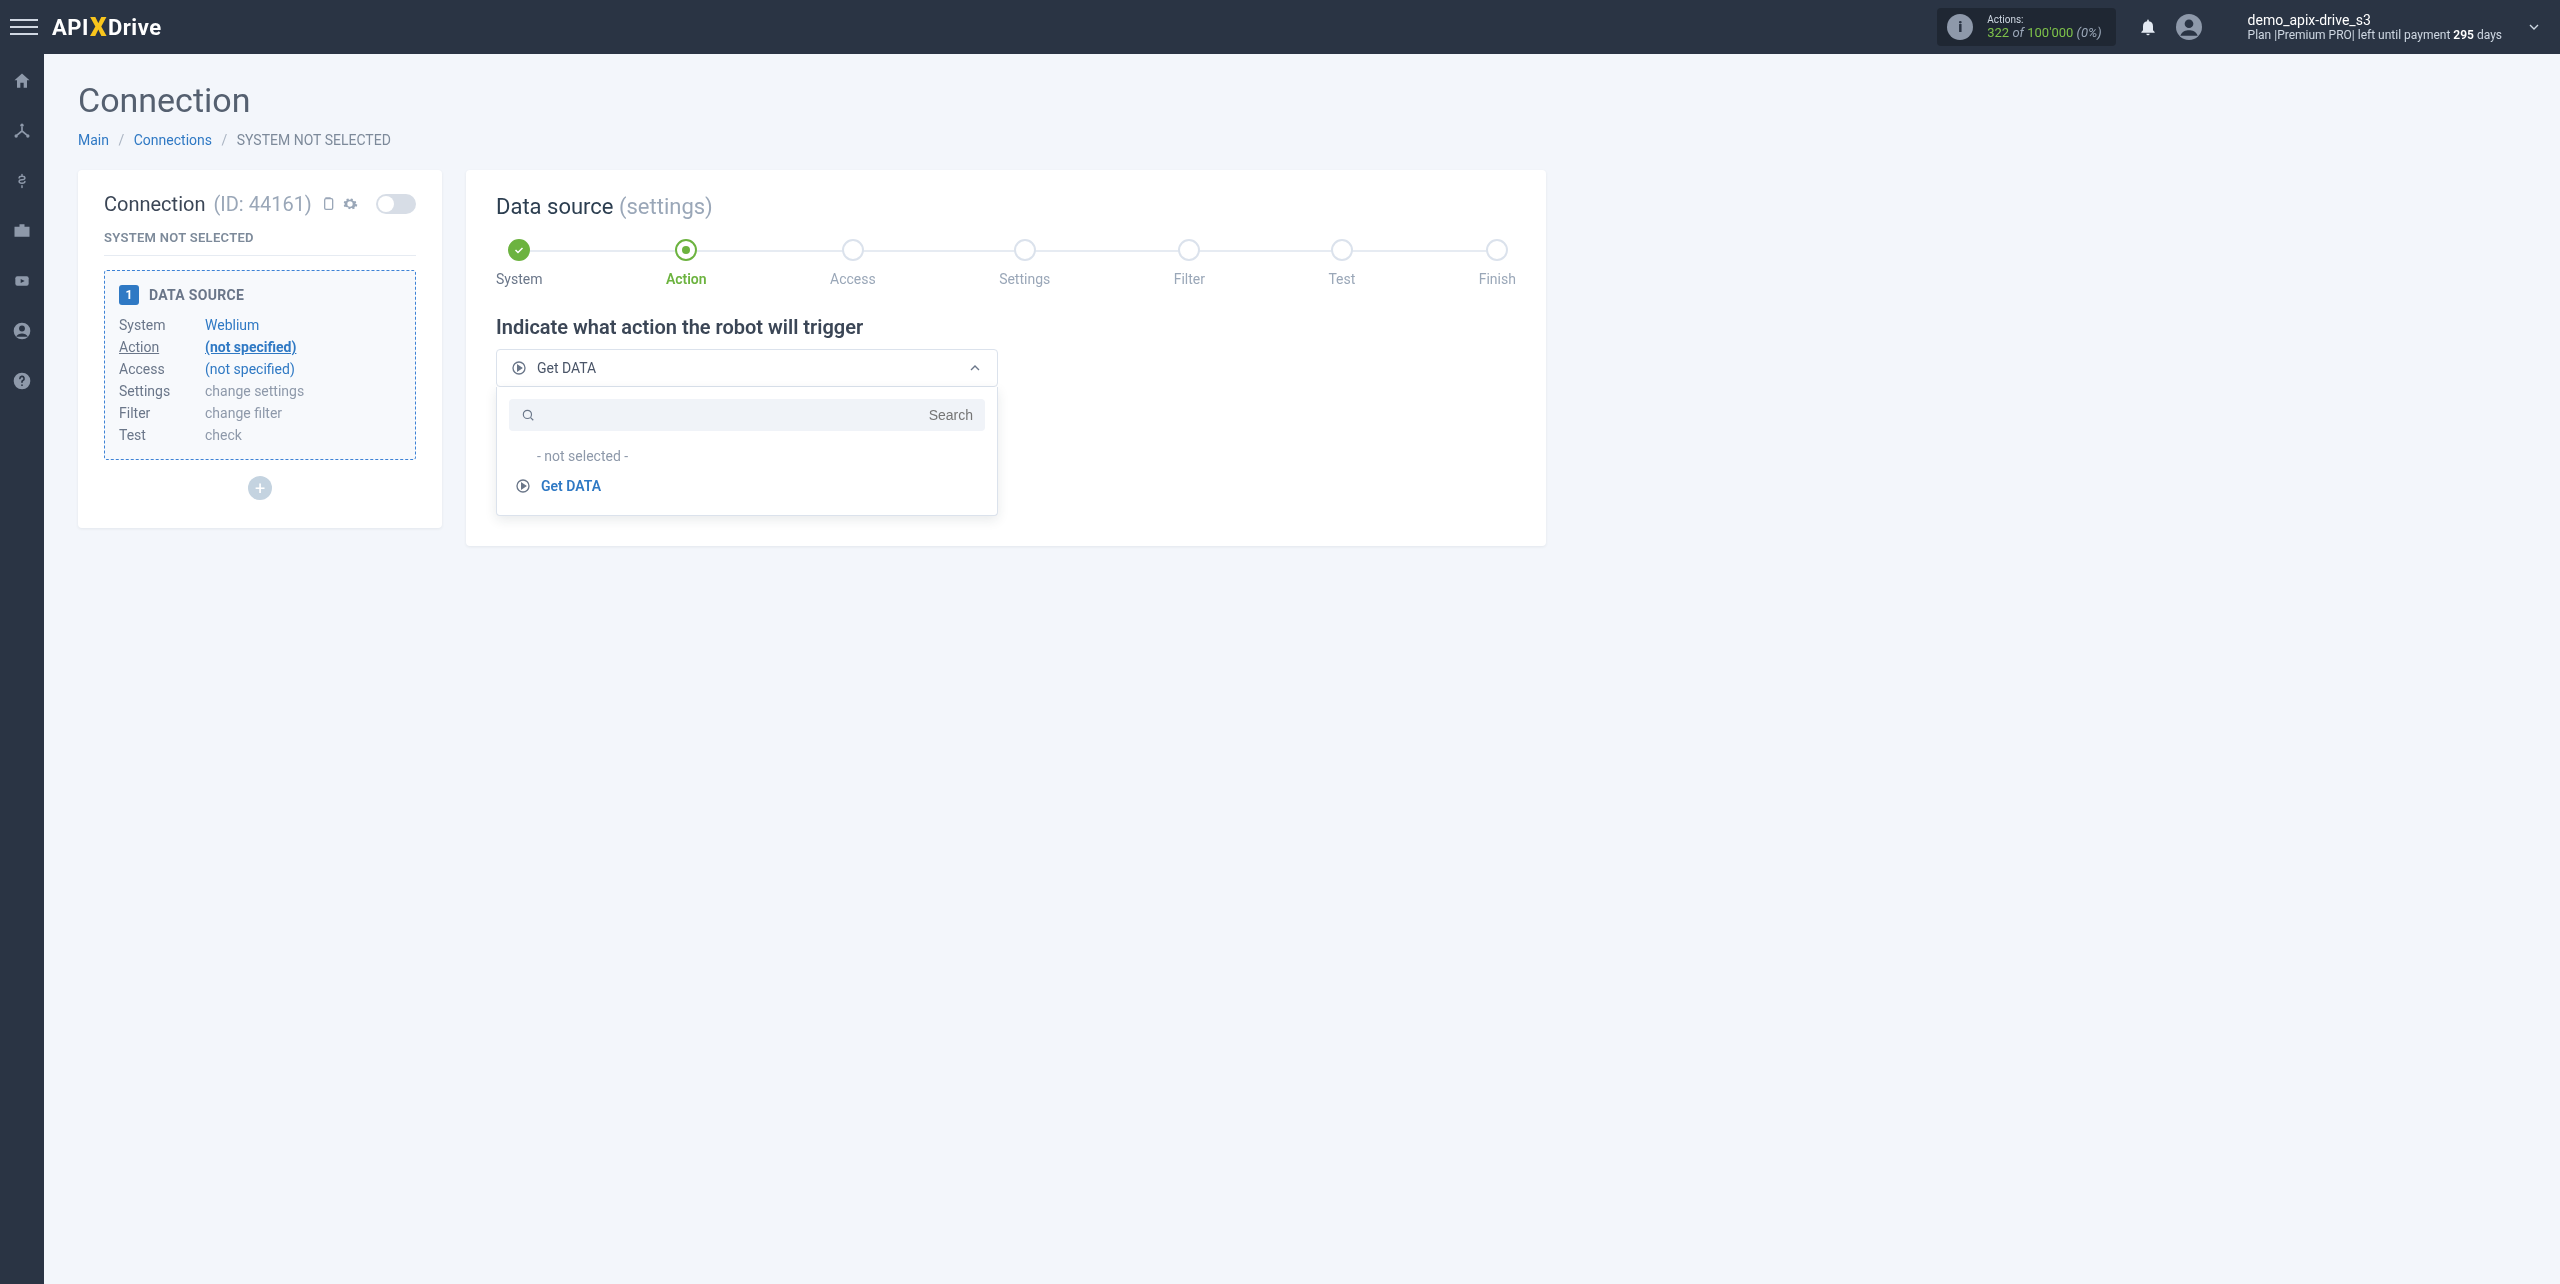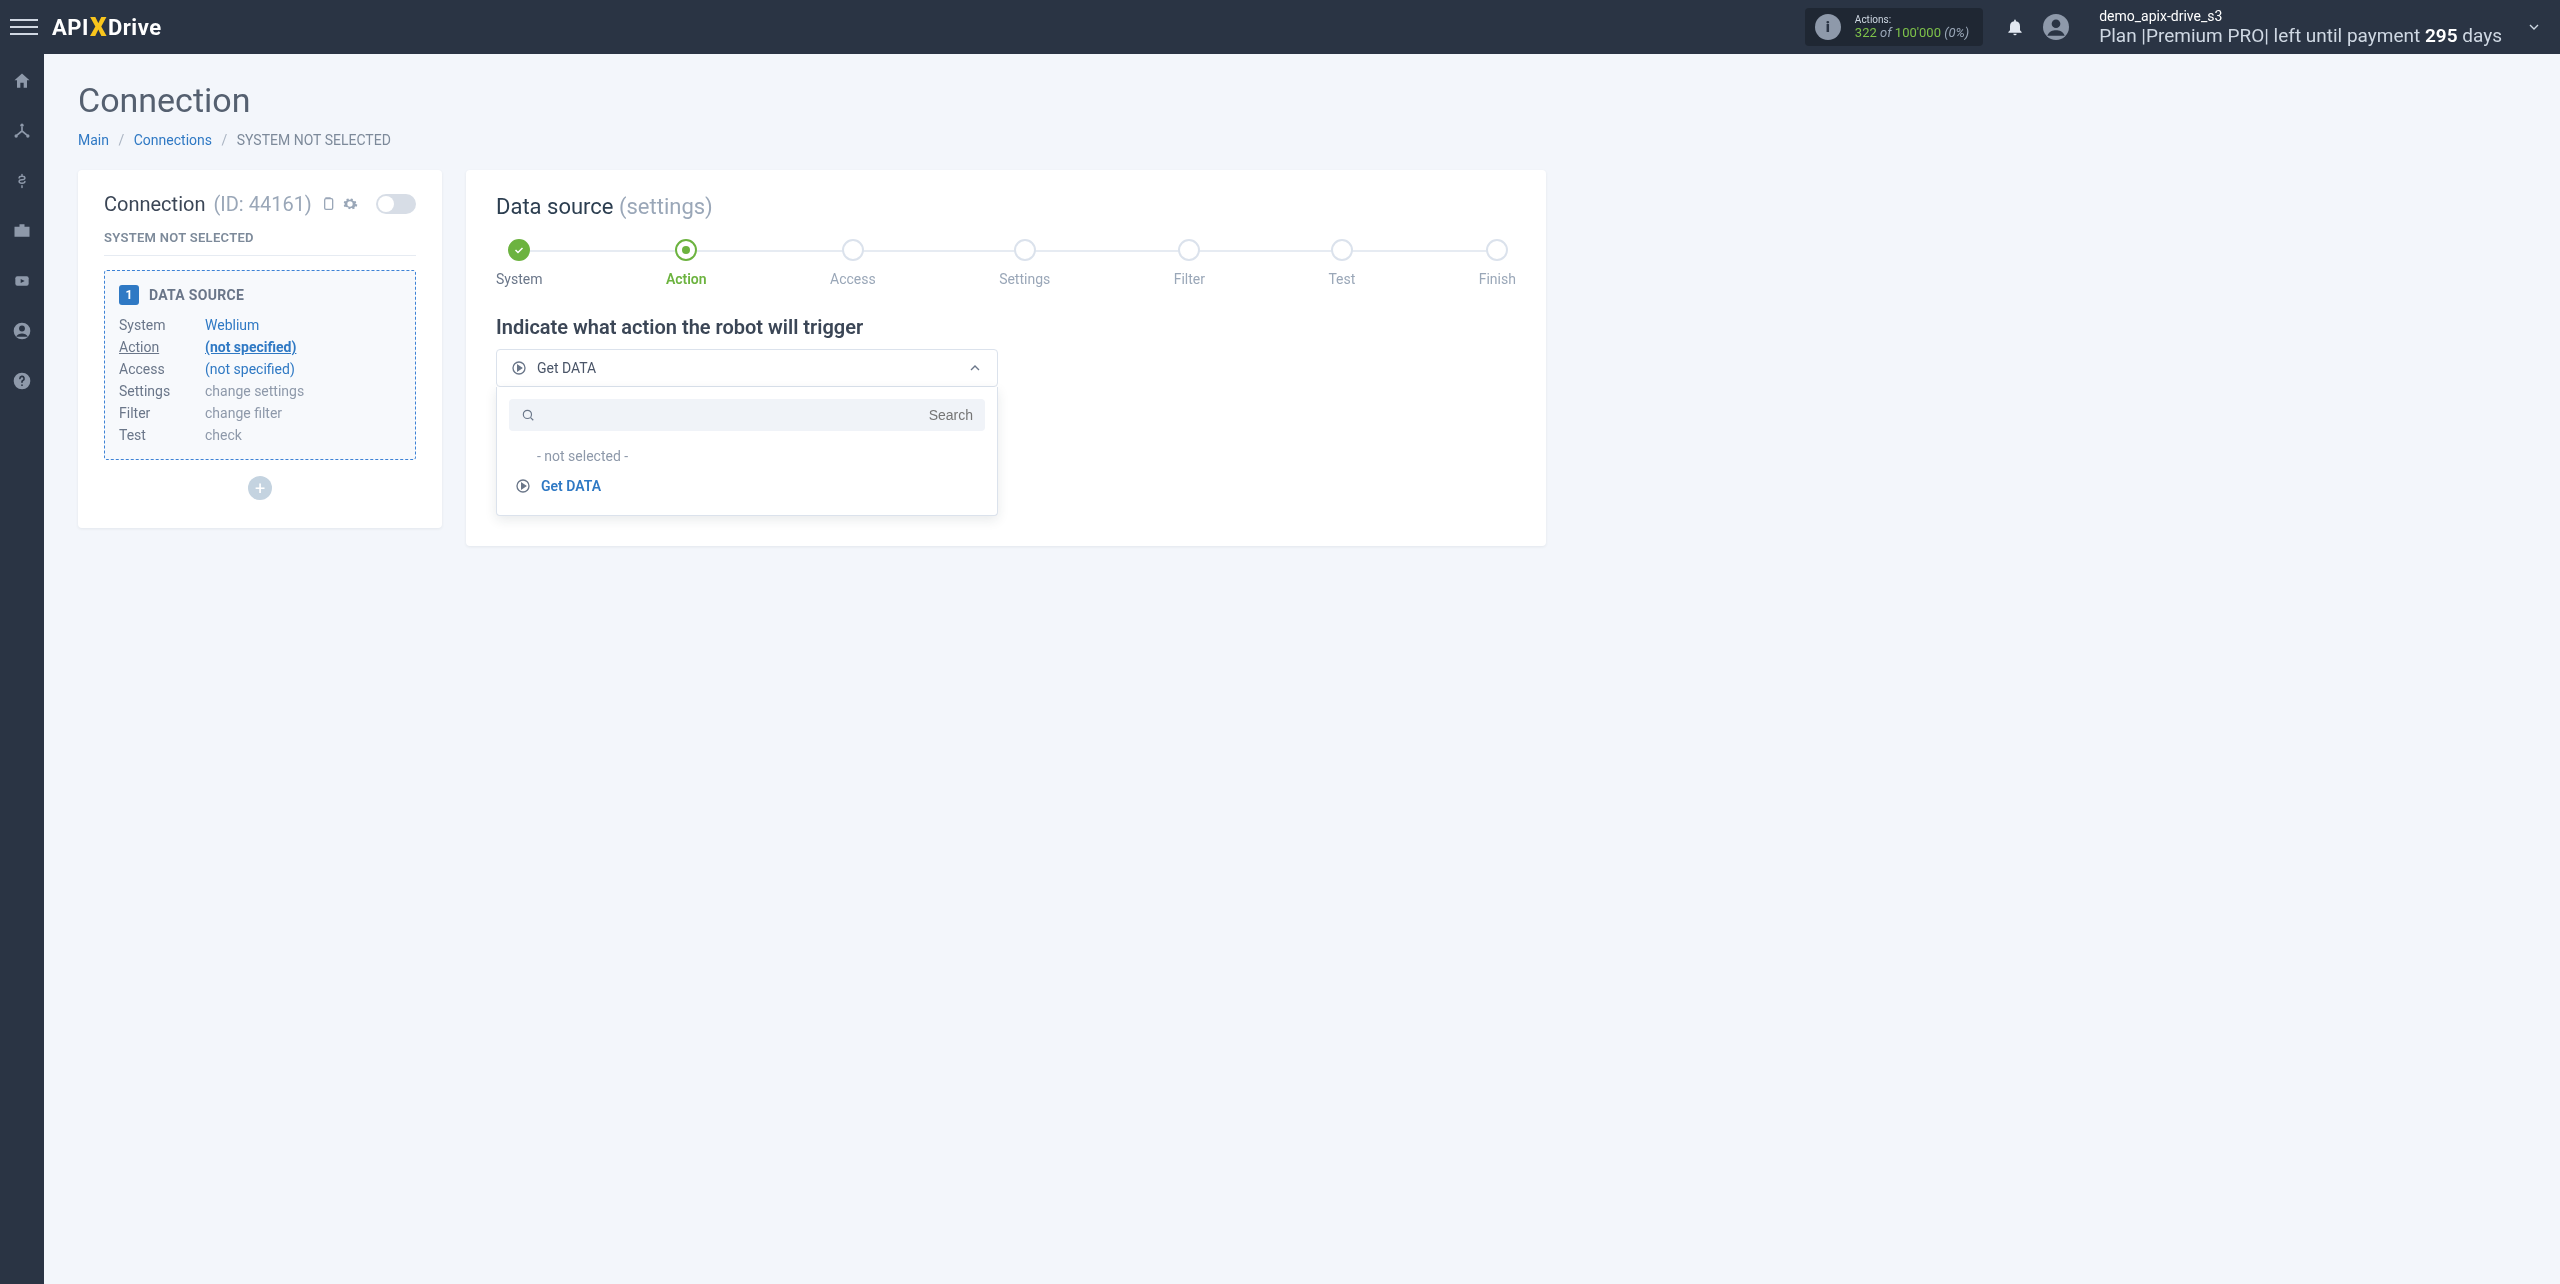--- a/index.html
+++ b/index.html
@@ -49,23 +49,23 @@
   font-weight:900; color:#2a3444; font-size:15px;
 }
 .actions-text .line1 { font-size:10px; color:#cfd8e3;}
 .actions-text .line2 { font-size:13px; }
 .actions-text .used { color:#7ec24a; }
 .actions-text .of { color:#9aa7b8; font-style:italic;}
 .actions-text .total { color:#7ec24a;}
 .actions-text .percent { color:#9aa7b8; font-style:italic; }
 
 .bell-icon, .user-icon { margin-right:18px; color:#e3e9f2; cursor:pointer;}
-.user-block { display:flex; align-items:center; gap:12px; cursor:pointer;}
+.user-block { display:flex; align-items:center; gap:28px; cursor:pointer;}
 .user-text .uname { color:#fff; font-size:14px; }
-.user-text .plan-line { font-size:19px; color:#cfd8e3; }
+.user-text .plan-line { font-size:12px; color:#cfd8e3; }
 .user-text .plan-line .days { color:#fff; font-weight:600;}
 .chev-down { margin-left:24px; color:#cfd8e3; cursor:pointer;}
 
 
 .layout { display:flex; height: calc(100% - 54px); }
 .leftrail {
   width:44px; background:#2a3444;
   display:flex; flex-direction:column; align-items:center; padding-top:14px; gap:24px;
 }
 .leftrail .rail-item { color:#8e99aa; cursor:pointer; display:flex; align-items:center; justify-content:center; width:100%; height:26px;}

